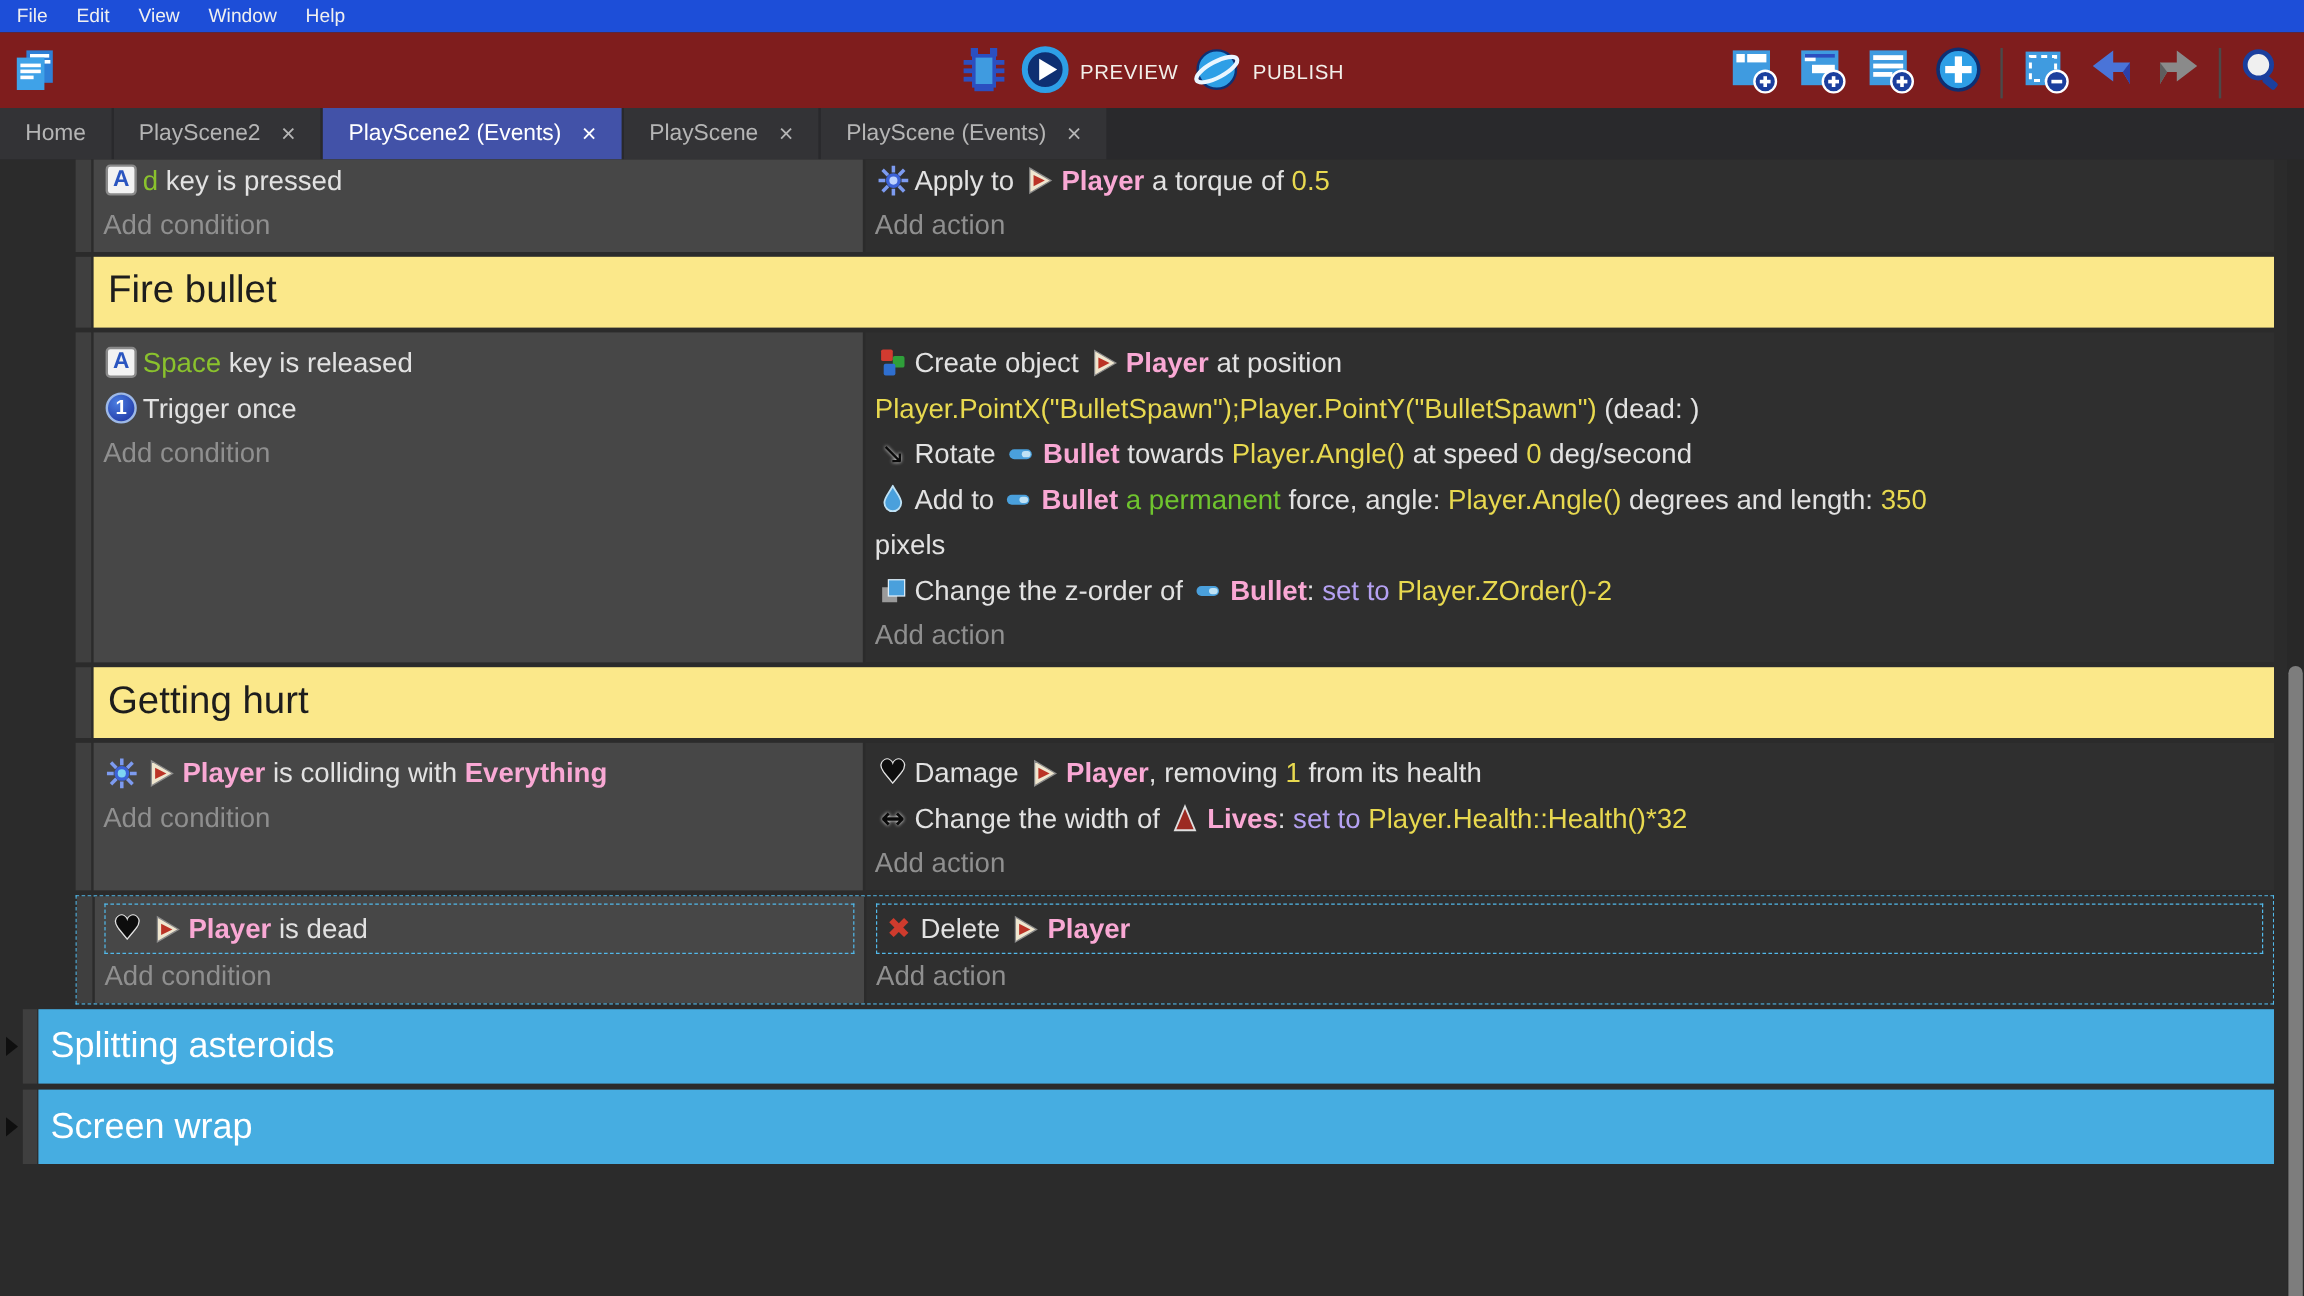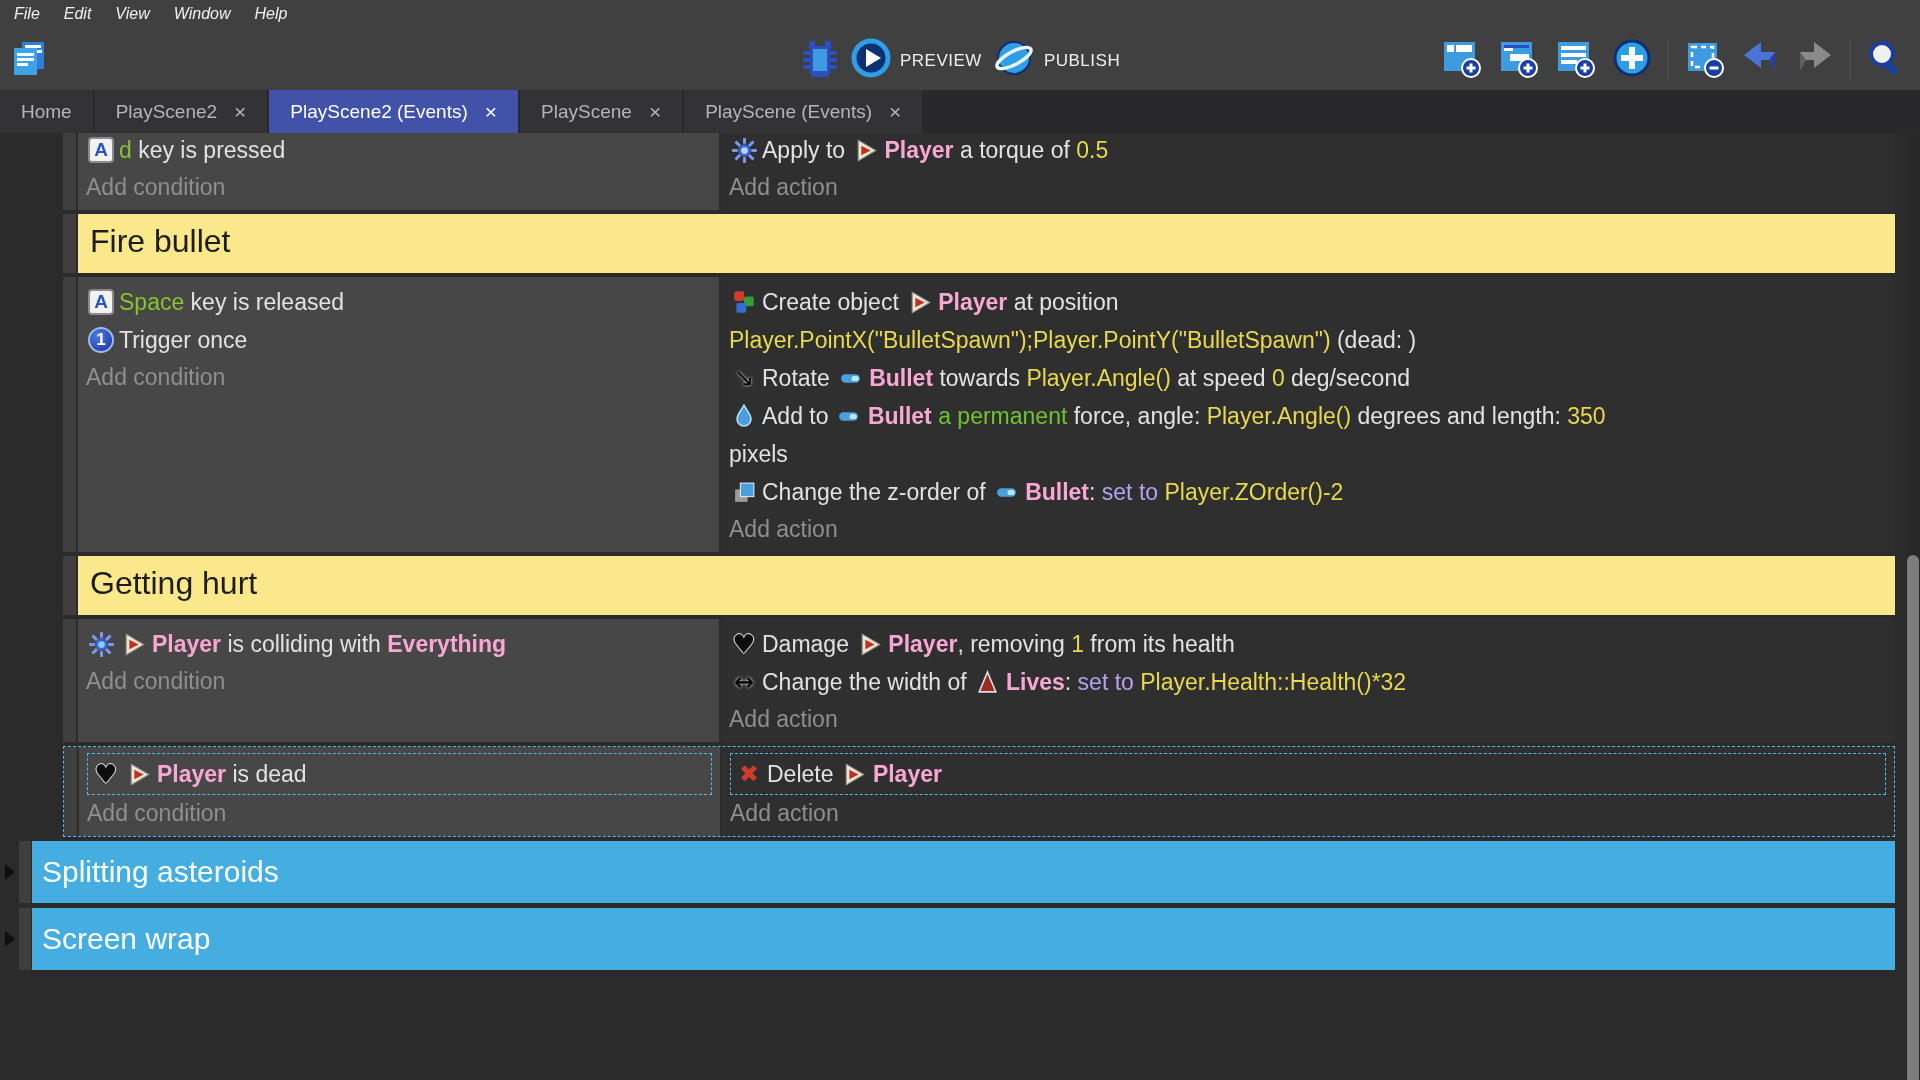--- a/index.html
+++ b/index.html
@@ -1,20 +1,20 @@
 <!DOCTYPE html>
 <html><head>
 <meta charset="utf-8">
 <style>
   html,body{margin:0;padding:0;width:1920px;height:1080px;overflow:hidden;
     background:#2b2b2b;font-family:"Liberation Sans",sans-serif;}
   
-  .menubar{height:27px;background:#404040;display:flex;align-items:flex-start;padding-left:2px;font-style:italic;}
+  .menubar{height:27px;background:#1d4ed8;display:flex;align-items:flex-start;padding-left:2px;}
   .menu-item{color:#f0f0f0;font-size:16px;padding:0 12px;line-height:27px;}
-  .toolbar{height:63px;background:#404040;position:relative;}
+  .toolbar{height:63px;background:#7f1d1d;position:relative;}
   .tb-left{position:absolute;left:8px;top:10px;}
   .tb-center{position:absolute;left:800px;top:9px;display:flex;align-items:center;gap:10px;}
   .tb-btn{display:flex;align-items:center;gap:8px;color:#f2efe9;font-size:17px;letter-spacing:.5px;}
   .tb-right{position:absolute;right:14px;top:9px;display:flex;align-items:center;gap:13px;}
   .sep{width:2px;height:42px;background:#4a4a4a;}
   
   .tabbar{height:43px;background:#29292c;display:flex;}
   .tab{height:43px;display:flex;align-items:center;background:#333336;color:#b5b5b5;
        font-size:19px;padding:0 21px;margin-right:2px;gap:17px;}
   .tab.active{background:#4252a8;color:#ffffff;}

